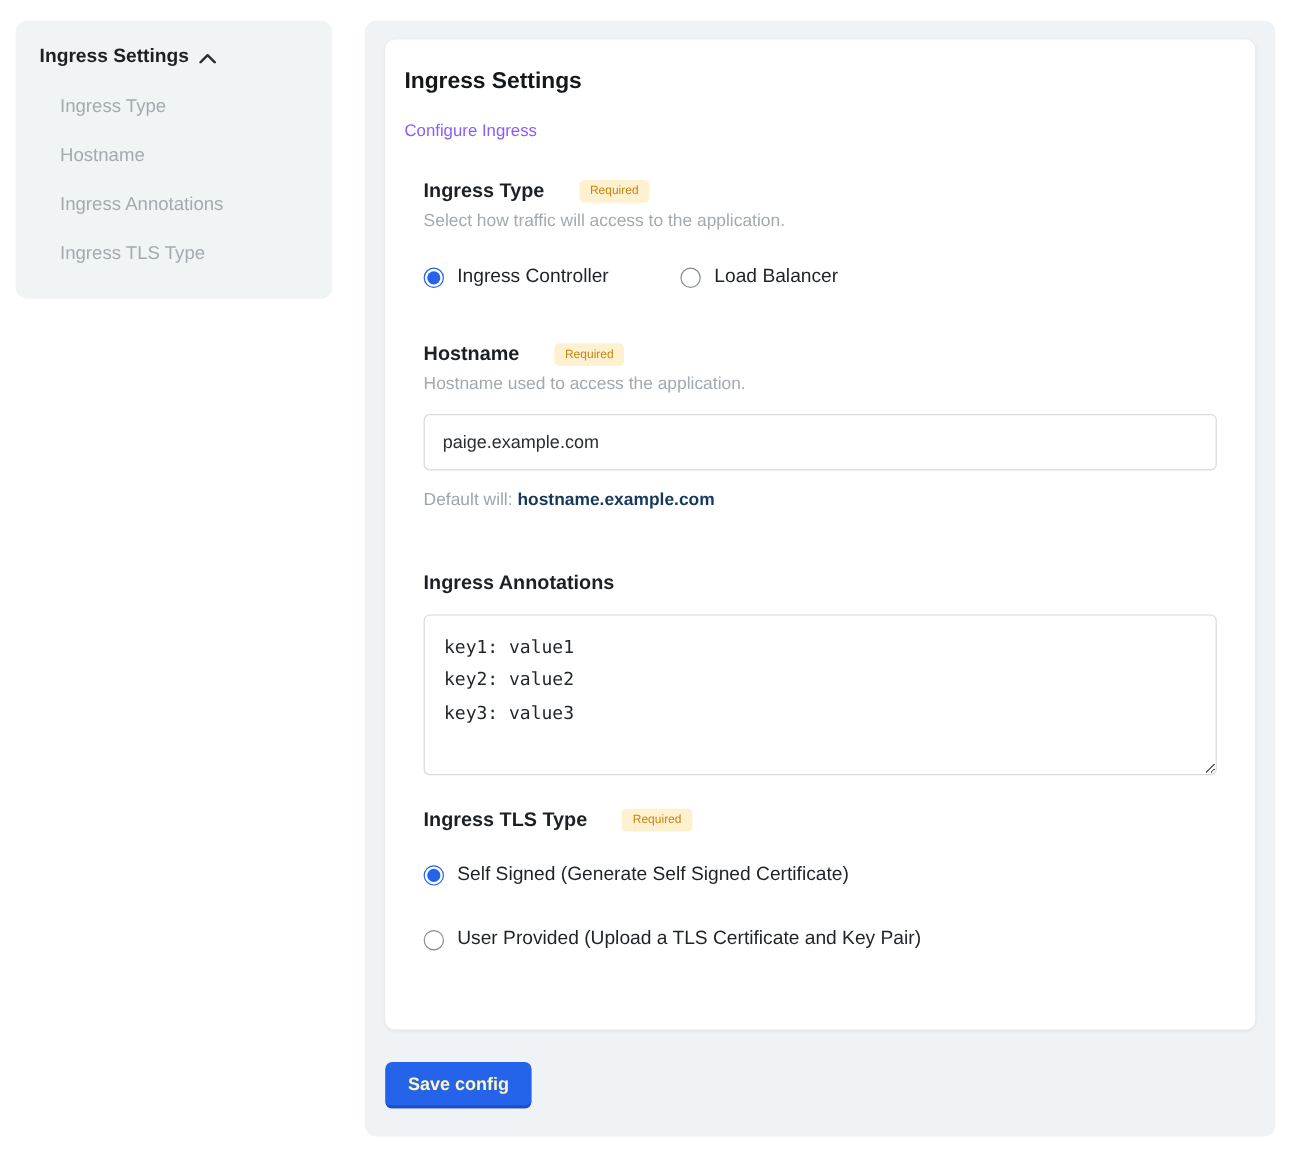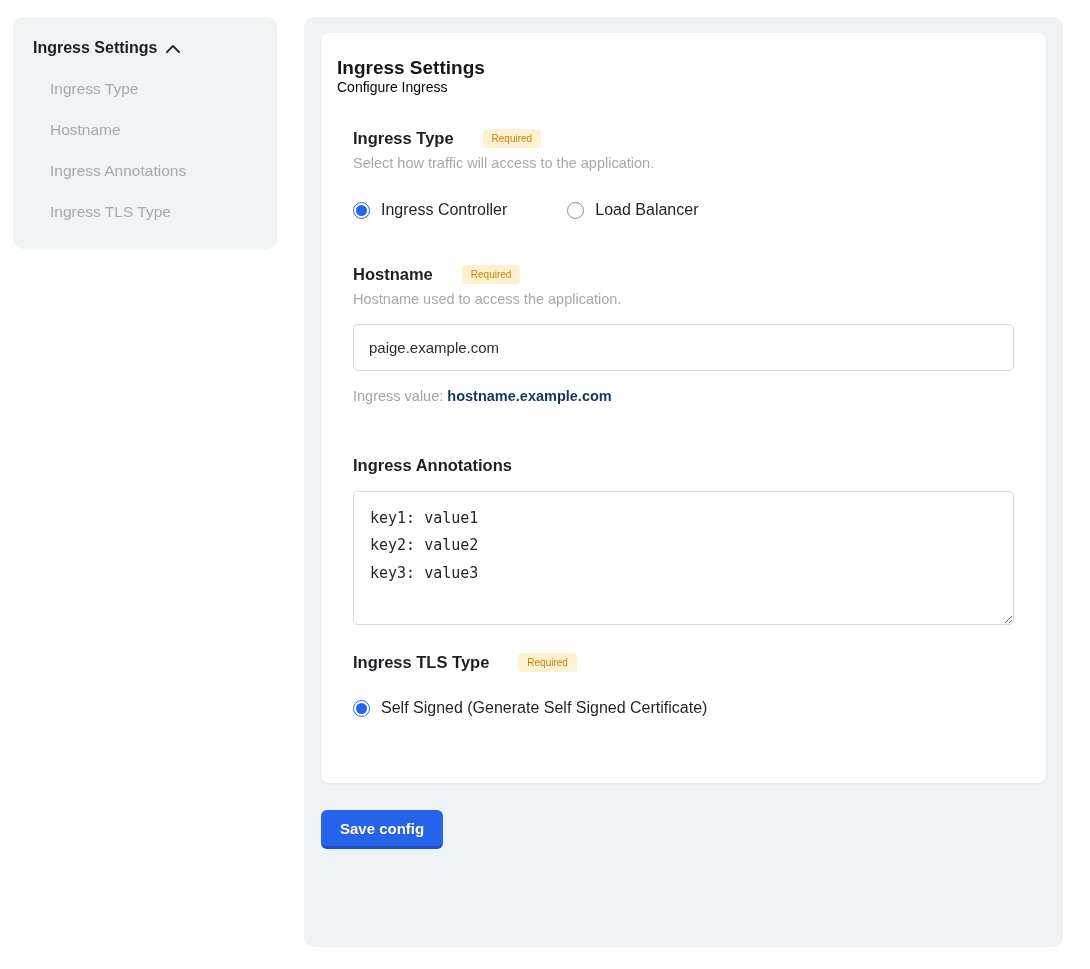--- a/index.html
+++ b/index.html
@@ -41,21 +41,21 @@
     border-radius: 10px;
     padding: 16px 17px;
   }
   .card {
     background: #ffffff;
     border-radius: 8px;
     box-shadow: 0 1px 3px rgba(20, 30, 40, 0.07);
     padding: 24px 16px 66px;
   }
   .card-title { font-size: 19px; font-weight: bold; color: #15181b; }
-  .card-subtitle { font-size: 14px; color: #000000; }
+  .card-subtitle { margin-top: 21px; font-size: 14px; color: #8b5cf6; }
 
   .form-fields { margin: 34px 16px 0; }
 
   .field-label-row { display: flex; align-items: center; gap: 10px; }
   .field-label { font-size: 16.5px; font-weight: bold; color: #1c2024; }
   .badge {
     background: var(--badge-bg, #fdf1cf);
     color: var(--badge-text, #c8820f);
     font-size: 10px;
     padding: 3px 9px;
@@ -185,21 +185,21 @@
         </div>
 
         <div class="field field-hostname">
           <div class="field-label-row">
             <h2 class="field-label">Hostname</h2>
             <span class="badge">Required</span>
           </div>
           <p class="help">Hostname used to access the application.</p>
           <input class="text-input" type="text" value="paige.example.com" style="">
           <p class="default-line">
-            <span>Ingress value:</span>
+            <span>Default will:</span>
             <span class="default-value">hostname.example.com</span>
           </p>
         </div>
 
         <div class="field field-annotations">
           <div class="field-label-row">
             <h2 class="field-label">Ingress Annotations</h2>
           </div>
           <textarea class="annotations-textarea" spellcheck="false" style="">key1: value1
 key2: value2
@@ -209,20 +209,24 @@
         <div class="field field-tls">
           <div class="field-label-row">
             <h2 class="field-label">Ingress TLS Type</h2>
             <span class="badge">Required</span>
           </div>
           <div class="radio-col">
             <label class="radio-option">
               <span class="radio-circle checked"></span>
               <span>Self Signed (Generate Self Signed Certificate)</span>
             </label>
+            <label class="radio-option">
+              <span class="radio-circle"></span>
+              <span>User Provided (Upload a TLS Certificate and Key Pair)</span>
+            </label>
           </div>
         </div>
 
       </div>
     </section>
 
     <button class="save-btn">Save config</button>
   </main>
 
 </div>

